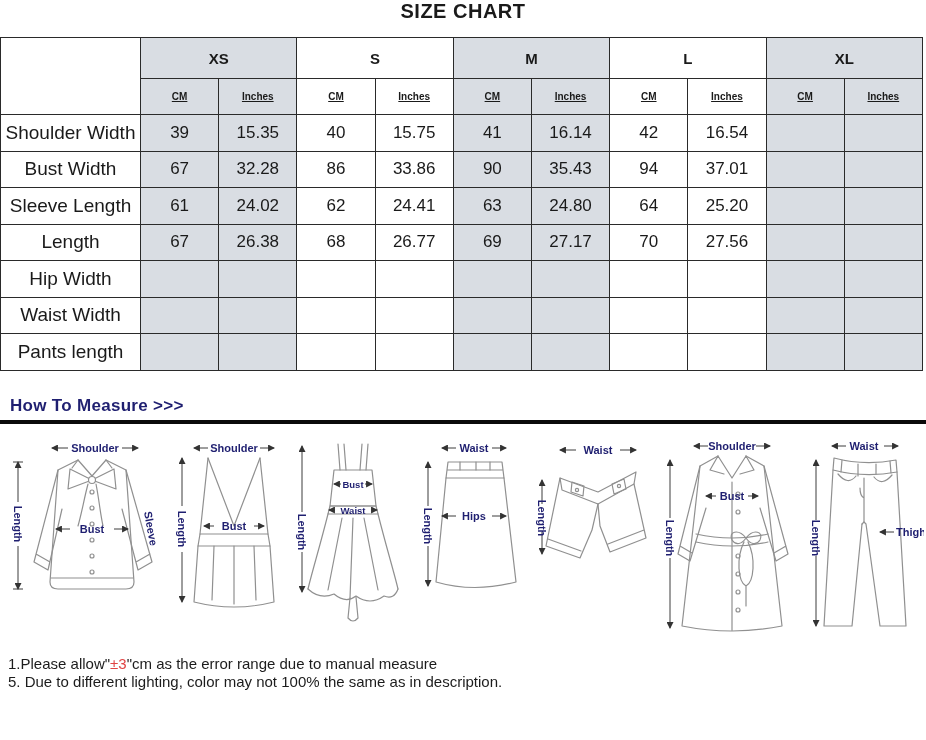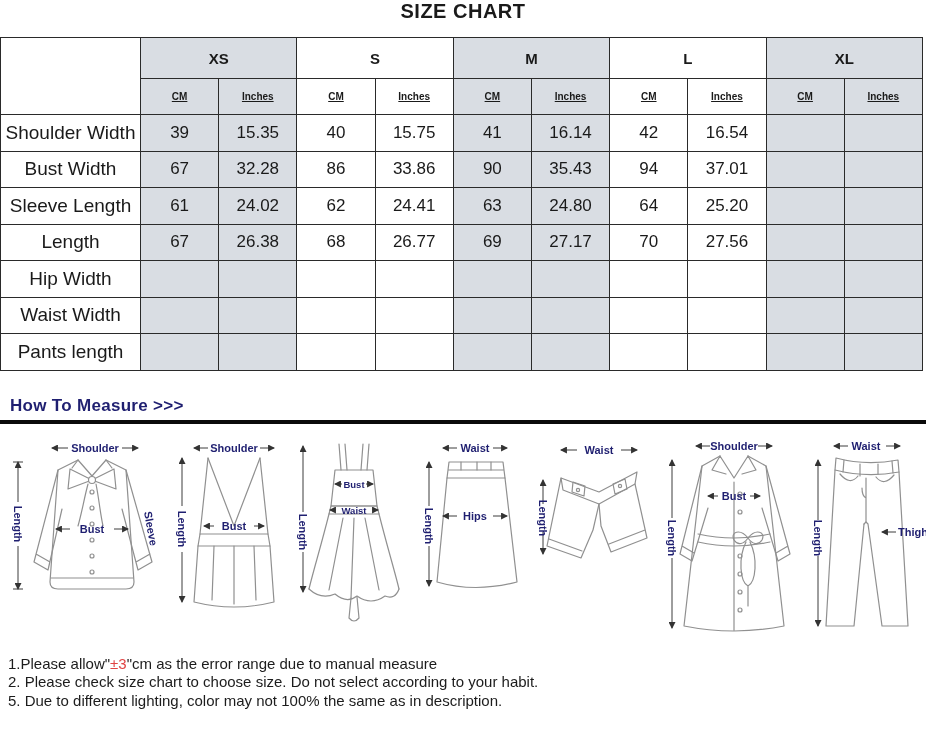--- a/index.html
+++ b/index.html
@@ -29,21 +29,21 @@
   tr.units th{height:36px;font-size:10px;font-weight:bold;text-decoration:underline;}
   tbody td{height:36.5px;font-size:17px;font-weight:normal;}
   tbody td.rowlabel{font-size:19px;}
   .g{background:var(--shade);}
   .measure-head{
     margin:25px 11px 4px 10px;font-size:17px;font-weight:bold;color:var(--navy);
     letter-spacing:.3px;
   }
   .rule{height:4px;background:#0a0a0a;width:926px;}
   .figures{
-    display:flex;align-items:flex-start;margin-top:10px;height:205px;width:926px;justify-content:space-between;
+    display:flex;align-items:flex-start;margin-top:10px;height:205px;width:926px;
   }
   .figures svg{display:block;flex:0 0 auto;}
   .sk{fill:none;stroke:var(--sketch);stroke-width:1.2;stroke-linecap:round;stroke-linejoin:round;}
   .skf{fill:#fff;stroke:var(--sketch);stroke-width:1.2;stroke-linejoin:round;}
   .m{stroke:var(--measure);stroke-width:1;fill:none;}
   .lbl{fill:var(--navy);font-size:11px;font-weight:bold;font-family:"Liberation Sans",sans-serif;}
   .lbs{fill:var(--navy);font-size:9.5px;font-weight:bold;font-family:"Liberation Sans",sans-serif;}
   .notes{margin:16px 0 0 8px;font-size:15px;line-height:18.6px;color:#1c1c1c;}
   .notes .red{color:var(--red);}
 </style>
@@ -330,15 +330,14 @@
     <text class="lbl" x="94" y="102" text-anchor="start">Thigh</text>
     <path class="m" d="M14,26 L14,86" marker-start="url(#ah)"></path>
     <path class="m" d="M14,122 L14,192" marker-end="url(#ah)"></path>
     <text class="lbl" x="14" y="108" text-anchor="middle" transform="rotate(90 14 104)">Length</text>
   </svg>
 
 </div>
 
 <div class="notes">
   <div><span>1.Please allow"</span><span class="red">±3</span><span>"cm as the error range due to manual measure</span></div>
-  <div>2. Please check size chart to choose size. Do not select according to your habit.</div>
   <div>5. Due to different lighting, color may not 100% the same as in description.</div>
 </div>
 
 </body></html>

